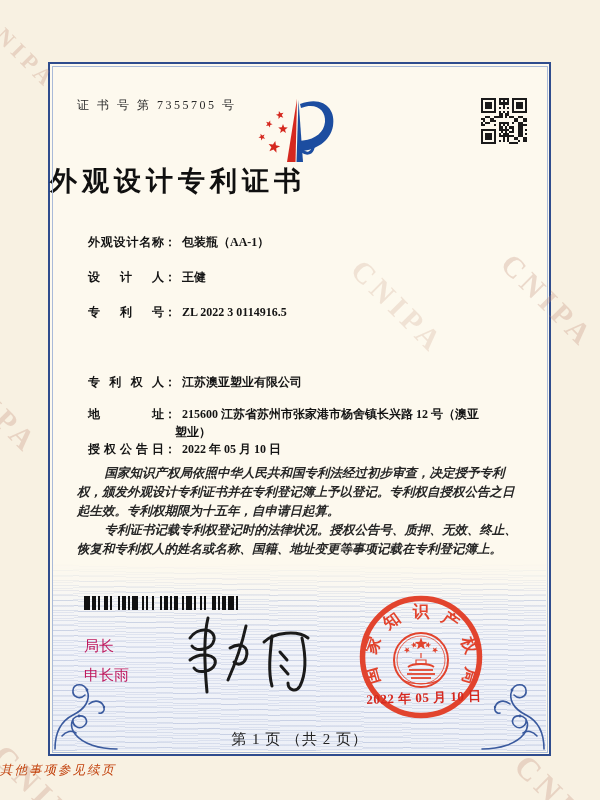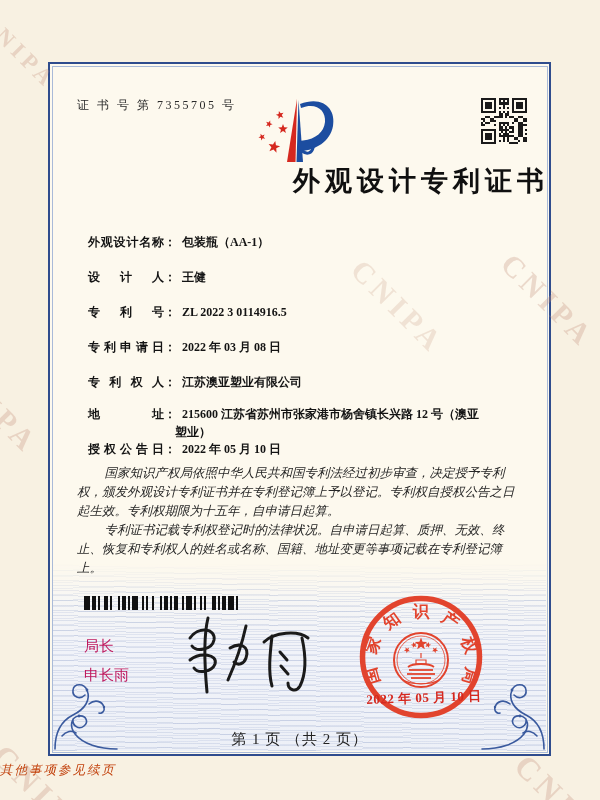--- a/index.html
+++ b/index.html
@@ -24,30 +24,30 @@
   .wave-zone{position:absolute;left:3px;right:3px;bottom:3px;height:188px;z-index:0;
       background:
         repeating-linear-gradient(1.2deg, rgba(138,156,198,.24) 0 1px, rgba(0,0,0,0) 1px 5px),
         repeating-linear-gradient(-1.4deg, rgba(148,163,205,.20) 0 1px, rgba(0,0,0,0) 1px 6px),
         linear-gradient(180deg,#faf8f2,#f1f3f9 45%,#edf0f7);
       -webkit-mask-image:linear-gradient(180deg,transparent,#000 40px);
       mask-image:linear-gradient(180deg,transparent,#000 40px);}
   .cert-no{position:absolute;left:27px;top:33px;font-size:12px;letter-spacing:2.5px;color:#2a2a2a;}
   .logo{position:absolute;left:204px;top:28px;width:92px;height:76px;}
   .qr{position:absolute;left:431px;top:34px;width:46px;height:46px;}
-  .cert-title{position:absolute;top:99px;left:0;right:0;text-align:right;
+  .cert-title{position:absolute;top:99px;left:0;right:0;text-align:left;
       font-size:27px;font-weight:bold;letter-spacing:5px;color:#101010;}
   .frow{position:absolute;left:38px;right:20px;font-size:12px;font-weight:600;color:#141414;white-space:nowrap;}
   .flabel{display:inline-block;width:76px;text-align:justify;text-align-last:justify;}
   .fcolon{display:inline-block;margin-right:6px;}
   .r1{top:170px}.r2{top:205px}.r3{top:240px}.r4{top:275px}.r5{top:310px}.r6{top:342px}.r7{top:377px}
   .addr2{position:absolute;left:87px;top:18px;}
   .pair2{position:absolute;left:257px;top:0;}
   .pair2 .flabel{width:66px;}
-  .body-pars{position:absolute;top:400px;left:27px;right:24px;z-index:1;}
+  .body-pars{position:absolute;top:400px;left:27px;right:24px;z-index:1;font-weight:bold;}
   .body-par{font-style:italic;font-size:12.5px;line-height:19px;color:#262626;text-indent:2.2em;margin:0;}
   .barcode{position:absolute;left:34px;top:532px;width:158px;height:14px;z-index:1;}
   .signer{position:absolute;left:34px;top:573px;font-family:"Liberation Sans","DejaVu Sans",sans-serif;
       font-size:15px;font-weight:400;color:#be185d;z-index:1;}
   .signer div{margin-bottom:10px;}
   .signature{position:absolute;left:110px;top:540px;width:170px;height:105px;z-index:1;}
   .seal{position:absolute;left:306px;top:528px;width:130px;height:130px;z-index:2;opacity:.94;}
   .seal-date{position:absolute;left:316px;top:625px;width:116px;text-align:center;z-index:2;
       color:#d5281f;font-weight:bold;font-size:13px;letter-spacing:.5px;transform:rotate(-2deg);}
   .page-num{position:absolute;top:666px;left:0;right:0;text-align:center;font-size:15px;
@@ -235,37 +235,34 @@
 
       <div class="frow r1">
         <span class="flabel">外观设计名称</span><span class="fcolon">：</span><span>包装瓶（AA-1）</span>
       </div>
       <div class="frow r2">
         <span class="flabel">设计人</span><span class="fcolon">：</span><span>王健</span>
       </div>
       <div class="frow r3">
         <span class="flabel">专利号</span><span class="fcolon">：</span><span>ZL 2022 3 0114916.5</span>
       </div>
-      <div class="frow r4">
-        <span class="flabel">专利申请日</span><span class="fcolon">：</span><span>2022 年 03 月 08 日</span>
-      </div>
       <div class="frow r5">
         <span class="flabel">专利权人</span><span class="fcolon">：</span><span>江苏澳亚塑业有限公司</span>
       </div>
       <div class="frow r6">
         <span class="flabel">地址</span><span class="fcolon">：</span><span>215600 江苏省苏州市张家港市杨舍镇长兴路 12 号（澳亚</span>
         <div class="addr2">塑业）</div>
       </div>
       <div class="frow r7">
         <span class="flabel">授权公告日</span><span class="fcolon">：</span><span>2022 年 05 月 10 日</span>
       </div>
 
       <div class="body-pars">
         <p class="body-par">国家知识产权局依照中华人民共和国专利法经过初步审查，决定授予专利权，颁发外观设计专利证书并在专利登记簿上予以登记。专利权自授权公告之日起生效。专利权期限为十五年，自申请日起算。</p>
-        <p class="body-par">专利证书记载专利权登记时的法律状况。自申请日起算、质押、无效、终止、恢复和专利权人的姓名或名称、国籍、地址变更等事项记载在专利登记簿上。</p>
+        <p class="body-par">专利证书记载专利权登记时的法律状况。授权公告号、质押、无效、终止、恢复和专利权人的姓名或名称、国籍、地址变更等事项记载在专利登记簿上。</p>
       </div>
 
       <svg class="barcode" viewBox="0 0 158 14" preserveAspectRatio="none">
         <g id="barcode-bars" fill="#111">
             <rect x="0.00" y="0" width="6.00" height="14"></rect>
             <rect x="8.00" y="0" width="4.00" height="14"></rect>
             <rect x="14.00" y="0" width="2.00" height="14"></rect>
             <rect x="20.00" y="0" width="4.00" height="14"></rect>
             <rect x="26.00" y="0" width="2.00" height="14"></rect>
             <rect x="34.00" y="0" width="2.00" height="14"></rect>

